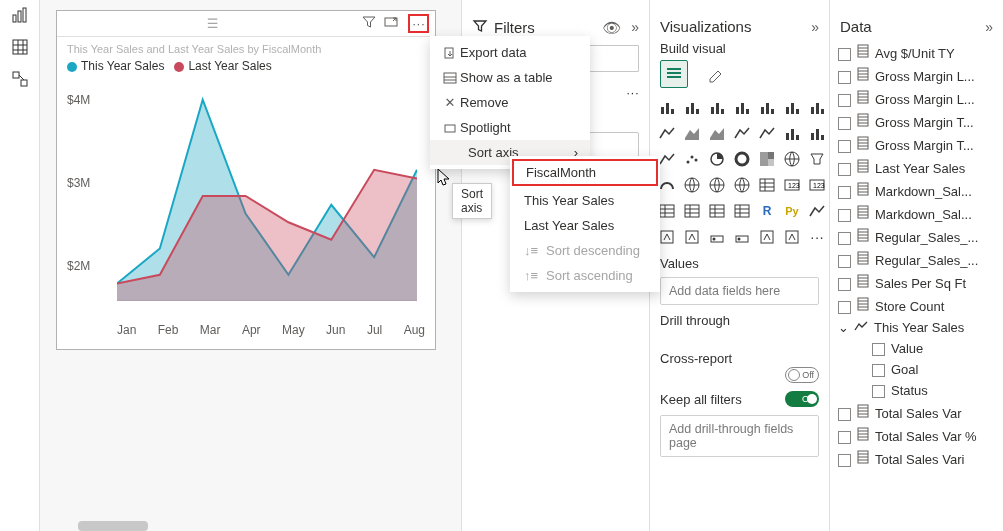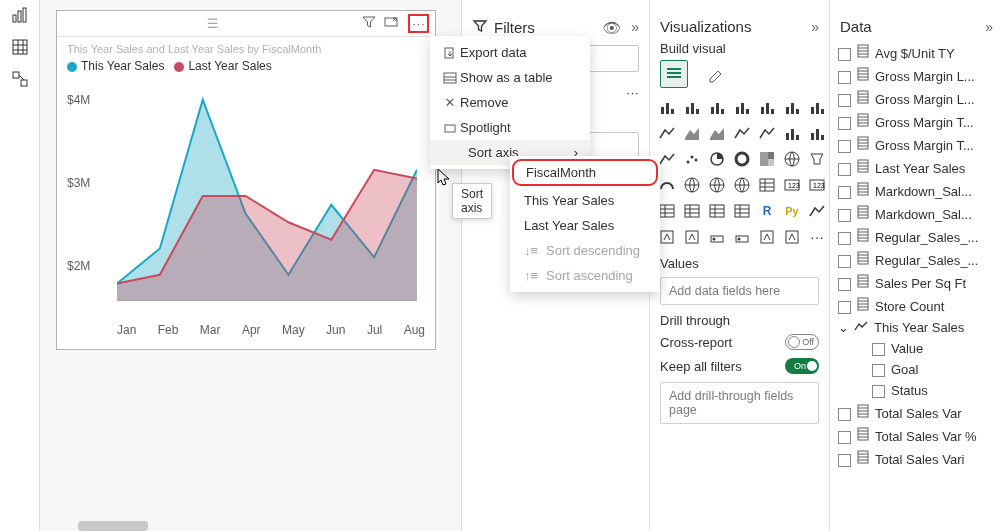--- a/index.html
+++ b/index.html
@@ -29,21 +29,21 @@
   svg.chart { position:absolute; left:50px; top:0; right:0; bottom:20px; }
 
   .context-menu { position:absolute; top:25px; right:-155px; width:160px; background:#fff; box-shadow: 0 4px 12px rgba(0,0,0,.18); z-index: 40; padding:4px 0; }
   .context-menu .item { display:flex; align-items:center; gap:2px; padding:5px 12px; font-size:13px; color:#323130; }
   .context-menu .item.hover { background:#f3f2f1; justify-content:space-between;}
   .context-menu .item .ico { width:16px; display:flex; justify-content:center; color:#605e5c;}
   .cursor { position:absolute; width:14px; height:18px; }
   .tooltip-box { position:absolute; background:#fff; border:1px solid #ccc; padding:3px 8px; font-size:12px; box-shadow:0 2px 6px rgba(0,0,0,.15); }
 
   .submenu { position:absolute; top:156px; left:510px; width:150px; background:#fff; box-shadow:0 4px 12px rgba(0,0,0,.18); z-index:50; padding:4px 0;}
-  .submenu .item { padding:5px 14px; font-size:13px; color:#323130;border-radius:9px; }
+  .submenu .item { padding:5px 14px; font-size:13px; color:#323130; }
   .submenu .item.disabled { color:#a6a6a6; display:flex; gap:8px; align-items:center;}
   .submenu .item.boxed { border:2px solid #e52e2e; margin: -1px 2px 2px 2px; padding:4px 12px;}
 
   .pane { border-left:1px solid #e1dfdd; height:100%; background:#fff; display:flex; flex-direction:column; }
   .pane-header { display:flex; align-items:center; justify-content:space-between; padding:6px 10px; font-size:15px;margin-top:12px; }
   .pane-header .chev { font-size:14px; color:#605e5c;}
 
   .filters { width: 188px; }
   .filters .search { margin:2px 10px 10px 10px; border:1px solid #c8c6c4; padding:5px 8px; color:#7a7a7a; font-size:13px; border-radius:1px;}
   .filters .section-label { padding: 3px 10px; font-size:13px; color:#323130; display:flex; justify-content:space-between;}
@@ -57,23 +57,23 @@
   .viz-tab { width:28px; height:28px; display:flex; align-items:center; justify-content:center; border-radius:2px;}
   .viz-tab.active { background:#e8f0ec; border:1px solid #137e60; }
   .viz-grid { padding:4px 6px; display:grid; grid-template-columns: repeat(7, 22px); gap:4px 3px; }
   .viz-grid .c { width:22px; height:22px; display:flex; align-items:center; justify-content:center; color:#3a3a3a;}
   .viz-grid .r { color:#276ac0; font-weight:600; font-size:12px;}
   .viz-grid .py { color:#c9a500; font-weight:600; font-size:11px;}
   .viz-subhead { padding: 4px 10px 2px 10px; font-size:13px; }
   .viz .placeholder { margin:4px 10px; border:1px solid #d2d0ce; border-radius:2px; padding:6px 8px; color:#7a7a7a; font-size:12.5px;}
   .toggle-row { display:flex; align-items:center; justify-content:space-between; padding:4px 10px; font-size:13px; }
   .toggle { width:34px; height:16px; border-radius:10px; position:relative; font-size:9px; display:flex; align-items:center; }
-  .toggle.off { border:1px solid #888; color:#666; justify-content:flex-end; padding-right:4px;}
+  .toggle.off { border:1px solid #888; color:#666; justify-content:flex-end; padding-right:4px;margin-top:33px;}
   .toggle.off::before { content:""; width:10px; height:10px; border:1px solid #888; border-radius:50%; position:absolute; left:2px; background:#fff;}
-  .toggle.on { background:#137c41; color:#fff; padding-left:9px;}
+  .toggle.on { background:#137c41; color:#fff; padding-left:17px;}
   .toggle.on::after { content:""; width:10px; height:10px; border-radius:50%; position:absolute; right:2px; background:#fff;}
 
   .data { width: 174px; overflow:hidden; }
   .data .search { margin:4px 8px 8px 8px; border:1px solid #c8c6c4; padding:4px 6px; display:flex; align-items:center; gap:6px; font-size:13px; color:#7a7a7a;}
   .field-list { padding: 0 4px 0 8px; font-size:13px; }
   .field-row { display:flex; align-items:flex-end; gap:6px; padding:3px 0; white-space:nowrap; overflow:hidden; text-overflow:ellipsis;}
   .field-row .cb { width:13px; height:13px; border:1px solid #8a8886; flex-shrink:0;}
   .field-row .tbl-ico { flex-shrink:0; color:#605e5c;}
   .field-row.indent { padding-left: 34px; }
   .field-row.group { padding-left:0; }

